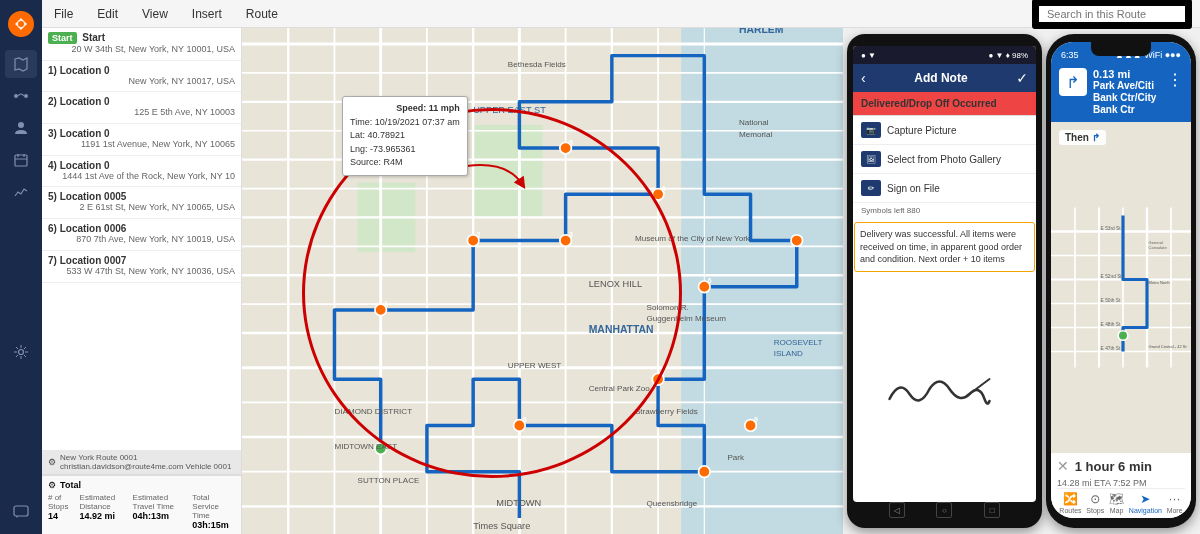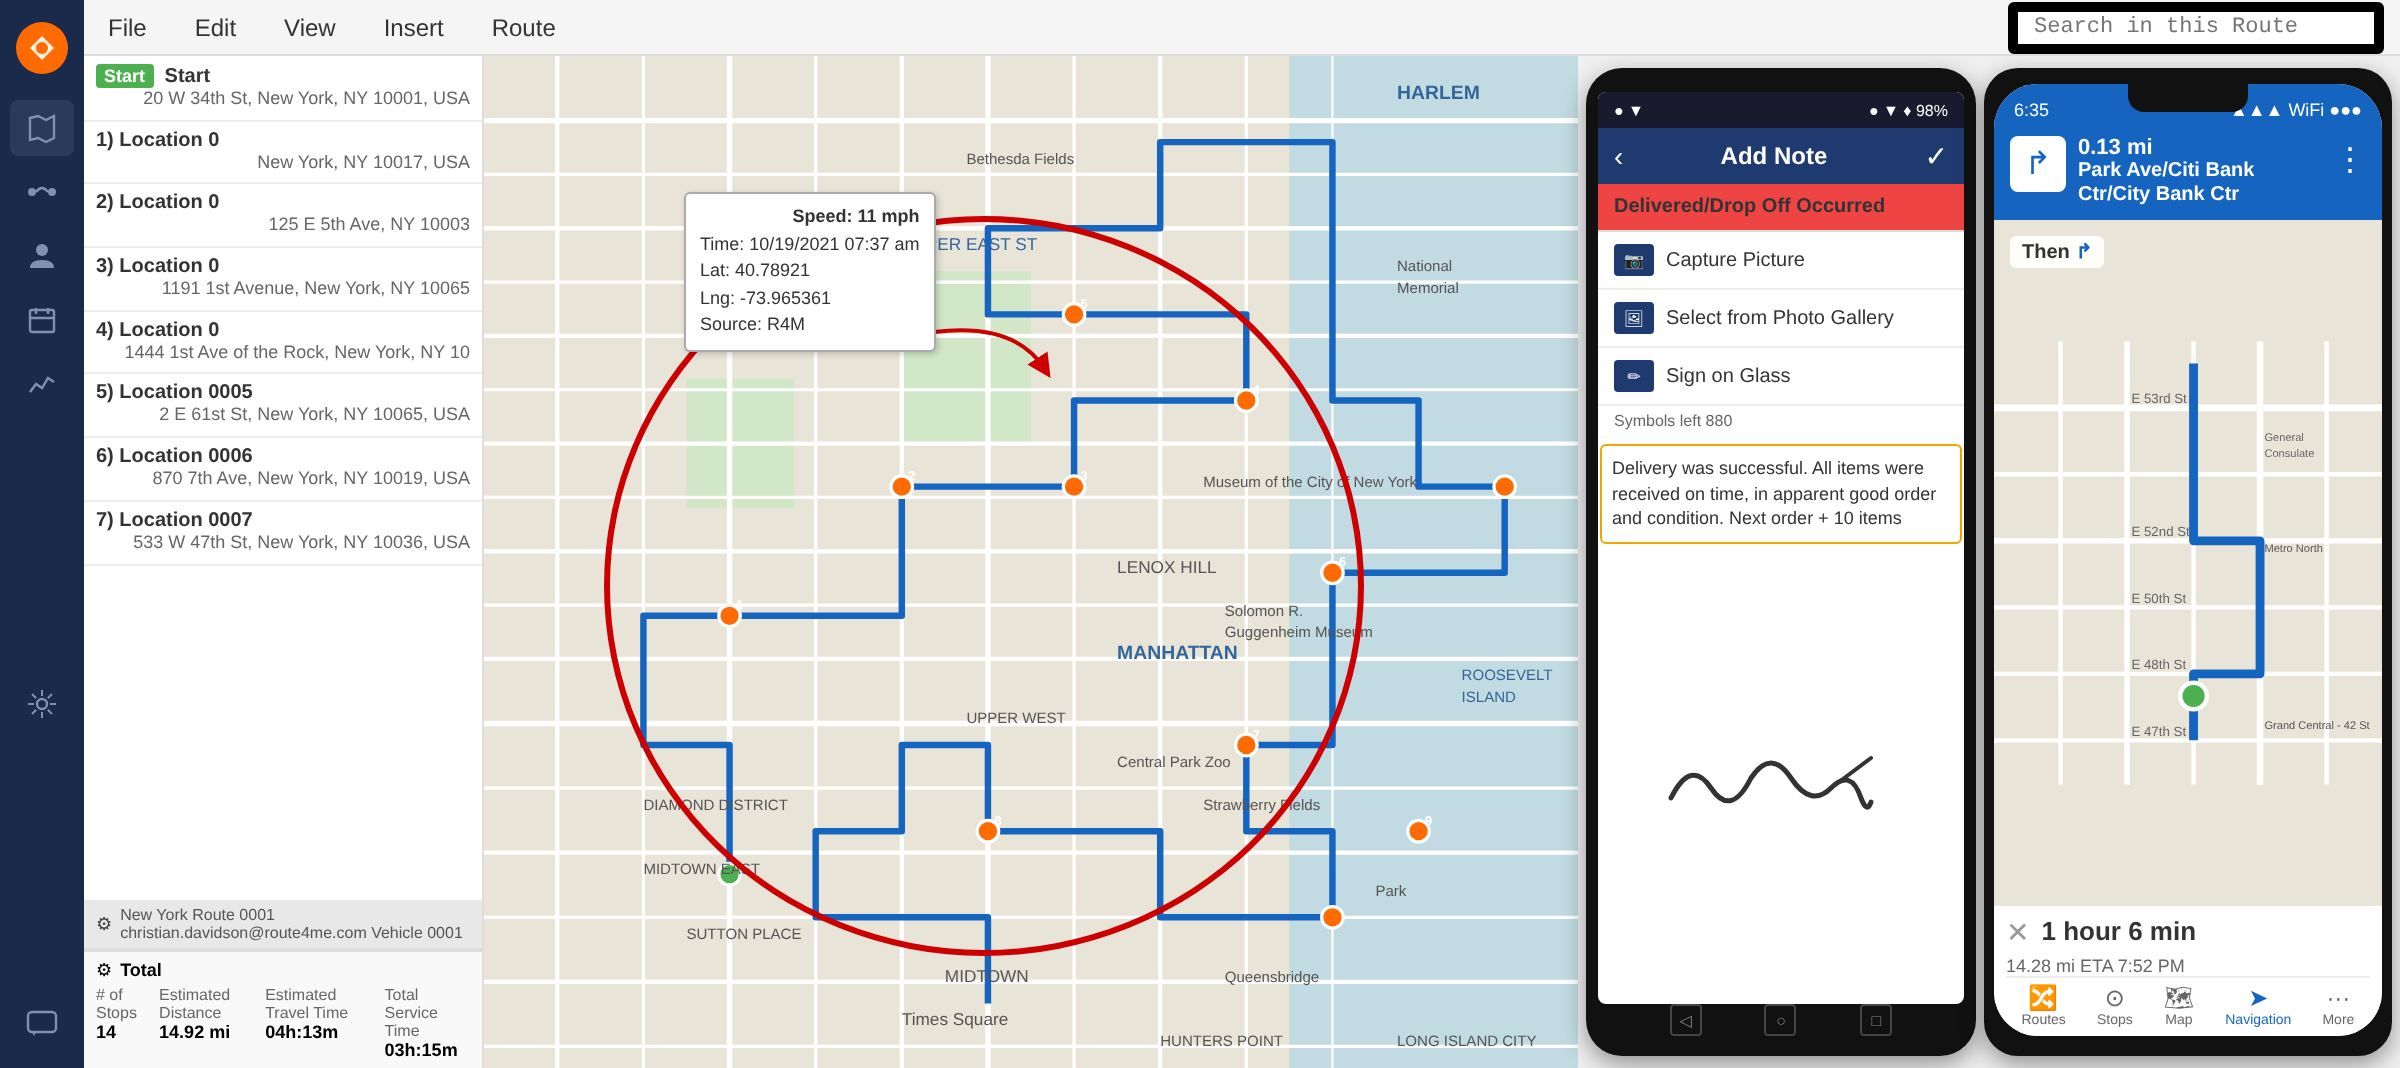--- a/index.html
+++ b/index.html
@@ -63,28 +63,27 @@
       gap: 16px;
       font-size: 12px;
       color: #333;
     }
     .menu-item {
       cursor: pointer;
       padding: 2px 4px;
     }
     .search-box {
       margin-left: auto;
-      border: 5px solid #000000;
+      border: 7px solid #000000;
       border-radius: 3px;
       padding: 2px 8px;
       font-size: 11px;
-      width: 188px;
+      width: 160px;
       color: #999;
       background: white;
-      font-family: Liberation Mono, monospace;
     }
 
     
     .route-map-area {
       display: flex;
       flex: 1;
       overflow: hidden;
     }
 
     
@@ -318,23 +317,23 @@
       border: 1px solid #444;
       display: flex;
       align-items: center;
       justify-content: center;
       color: #888;
       font-size: 8px;
     }
 
     
     .phone-iphone {
-      width: 204px;
+      width: 150px;
       background: #111;
-      border-radius: 17px;
+      border-radius: 28px;
       padding: 8px 5px 10px 5px;
       flex-shrink: 0;
       display: flex;
       flex-direction: column;
       margin: 6px 4px 6px 0;
       box-shadow: 0 4px 12px rgba(0,0,0,0.4);
       position: relative;
     }
     .phone-notch {
       position: absolute;
@@ -728,21 +727,21 @@
           <div class="note-action-btn">
             <div class="note-action-icon">📷</div>
             <span class="note-action-label">Capture Picture</span>
           </div>
           <div class="note-action-btn">
             <div class="note-action-icon">🖼</div>
             <span class="note-action-label">Select from Photo Gallery</span>
           </div>
           <div class="note-action-btn">
             <div class="note-action-icon">✏</div>
-            <span class="note-action-label">Sign on Glass</span>
+            <span class="note-action-label">Sign on File</span>
           </div>
 
           <div class="symbols-left">Symbols left 880</div>
 
           <div class="note-text-area">Delivery was successful. All items were received on time, in apparent good order and condition. Next order + 10 items</div>
 
           <div class="signature-area">
             <svg class="signature-svg" viewBox="0 0 150 60">
               <path d="M20,40 Q30,20 40,35 Q50,50 60,30 Q70,15 80,30 Q90,45 100,35 Q110,25 115,40 Q118,48 120,42" fill="none" stroke="#333" stroke-width="2.5" stroke-linecap="round" stroke-linejoin="round"></path>
               <path d="M100,35 L120,20" fill="none" stroke="#333" stroke-width="2" stroke-linecap="round"></path>

